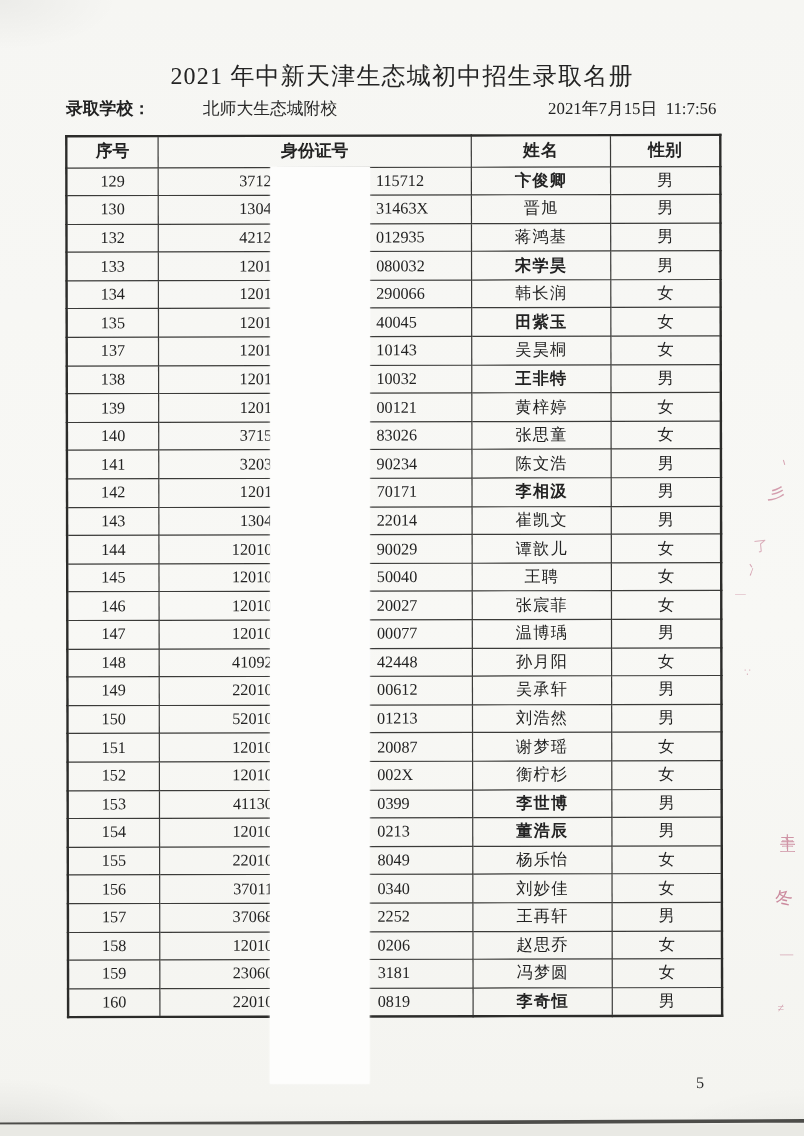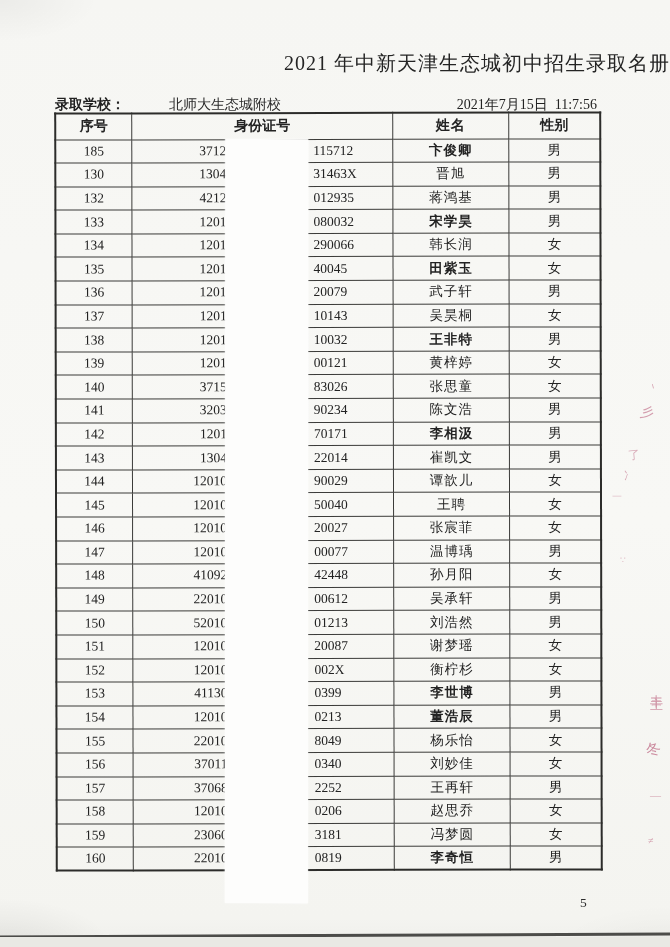--- a/index.html
+++ b/index.html
@@ -14,24 +14,24 @@
   
   #page::before{
     content:"";position:absolute;inset:0;pointer-events:none;
     background:
       radial-gradient(140px 60px at 0% 0%,rgba(0,0,0,0.045),transparent 70%),
       radial-gradient(160px 70px at 0% 100%,rgba(0,0,0,0.07),transparent 70%),
       radial-gradient(160px 60px at 100% 100%,rgba(0,0,0,0.03),transparent 70%);
   }
   .doc-title{
     position:absolute;left:0;top:50px;width:670px;
-    text-align:right;font-size:20px;letter-spacing:1px;color:#242424;
+    text-align:center;font-size:20px;letter-spacing:1px;color:#242424;
   }
   .info-line{
-    position:absolute;left:55px;top:96px;width:542px;
+    position:absolute;left:55px;top:82px;width:542px;
     display:flex;align-items:baseline;font-size:14px;white-space:pre;justify-content:flex-end;
   }
   .info-label{font-weight:bold;color:#222;}
   .info-school{margin-left:44px;color:#2a2a2a;}
   .info-date{margin-left:auto;color:#222;}
   .table-wrap{
     position:absolute;left:55px;top:112px;width:542px;
     transform:rotate(-0.12deg);
   }
   table.roster{
@@ -115,21 +115,21 @@
         <tr class="head-row">
           <th class="c-no">序号</th>
           <th class="c-id">身份证号</th>
           <th class="c-name">姓名</th>
           <th class="c-gender">性别</th>
         </tr>
       </thead>
       <tbody>
 
       <tr class="data-row">
-          <td class="c-no">185</td>
+          <td class="c-no">129</td>
           <td class="c-id">
             <span class="id-left">3712</span>
             <span class="id-right">115712</span>
           </td>
           <td class="c-name bold">卞俊卿</td>
           <td class="c-gender">男</td>
         </tr>
           <tr class="data-row">
           <td class="c-no">130</td>
           <td class="c-id">
@@ -167,29 +167,20 @@
           <td class="c-gender">女</td>
         </tr>
           <tr class="data-row">
           <td class="c-no">135</td>
           <td class="c-id">
             <span class="id-left">1201</span>
             <span class="id-right">40045</span>
           </td>
           <td class="c-name bold">田紫玉</td>
           <td class="c-gender">女</td>
-        </tr>
-          <tr class="data-row">
-          <td class="c-no">136</td>
-          <td class="c-id">
-            <span class="id-left">1201</span>
-            <span class="id-right">20079</span>
-          </td>
-          <td class="c-name">武子轩</td>
-          <td class="c-gender">男</td>
         </tr>
           <tr class="data-row">
           <td class="c-no">137</td>
           <td class="c-id">
             <span class="id-left">1201</span>
             <span class="id-right">10143</span>
           </td>
           <td class="c-name">吴昊桐</td>
           <td class="c-gender">女</td>
         </tr>

